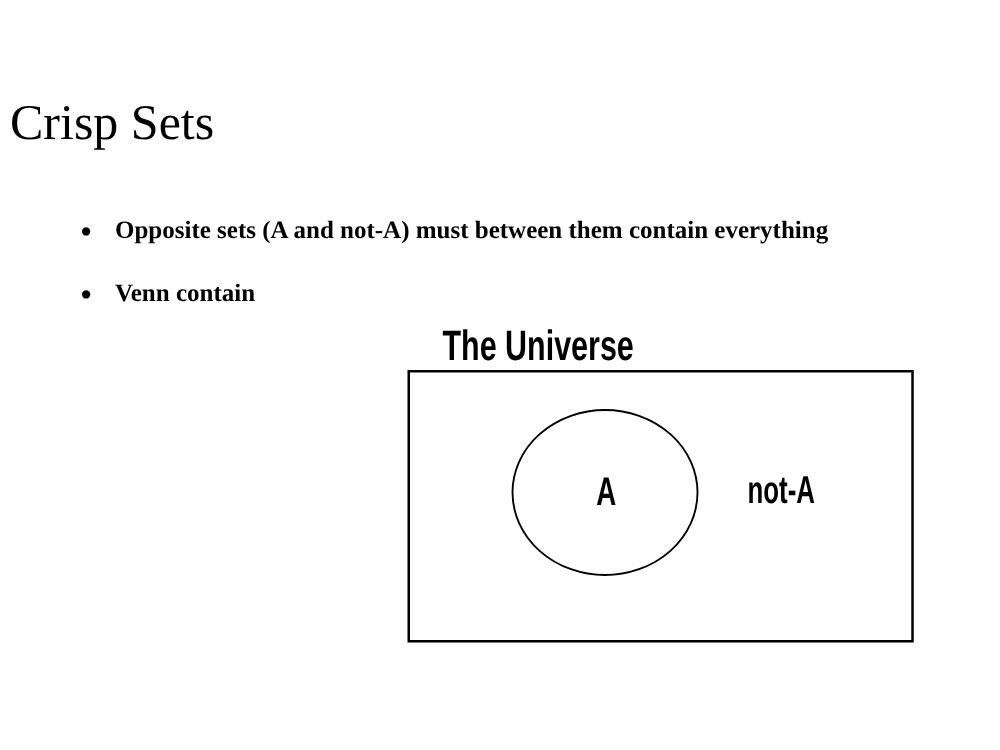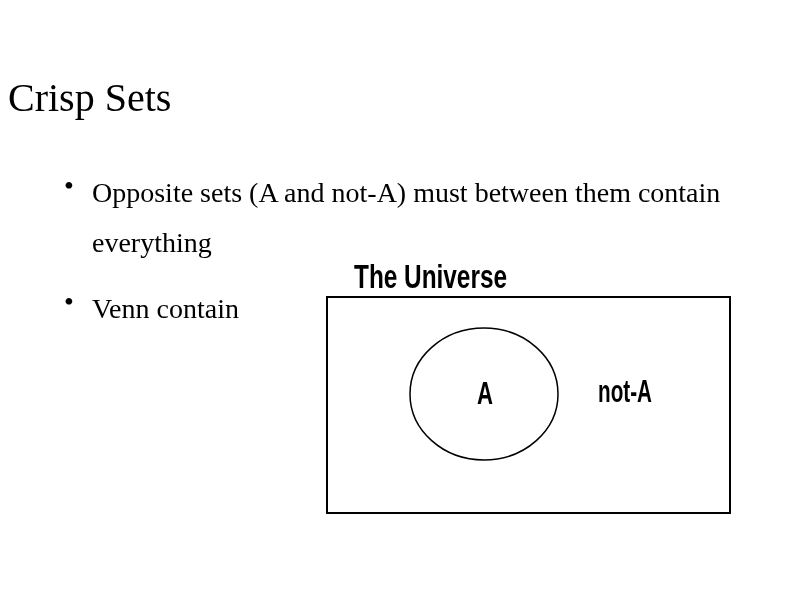--- a/index.html
+++ b/index.html
@@ -39,23 +39,24 @@
     align-items: flex-start;
     margin-bottom: 16px;
   }
   .bullet-marker {
     flex: 0 0 28px;
     font-size: 28px;
     line-height: 35px;
   }
   .bullet-text {
     flex: 1 1 auto;
-    font-size: 28px;
-    line-height: 50px;
+    font-size: 20px;
+    line-height: 33px;
     max-width: 640px;
+    font-weight: bold;
   }
   .diagram-svg {
     position: absolute;
     left: 0;
     top: 0;
     width: 800px;
     height: 600px;
   }
   .diagram-label {
     font-family: "Liberation Sans", sans-serif;

